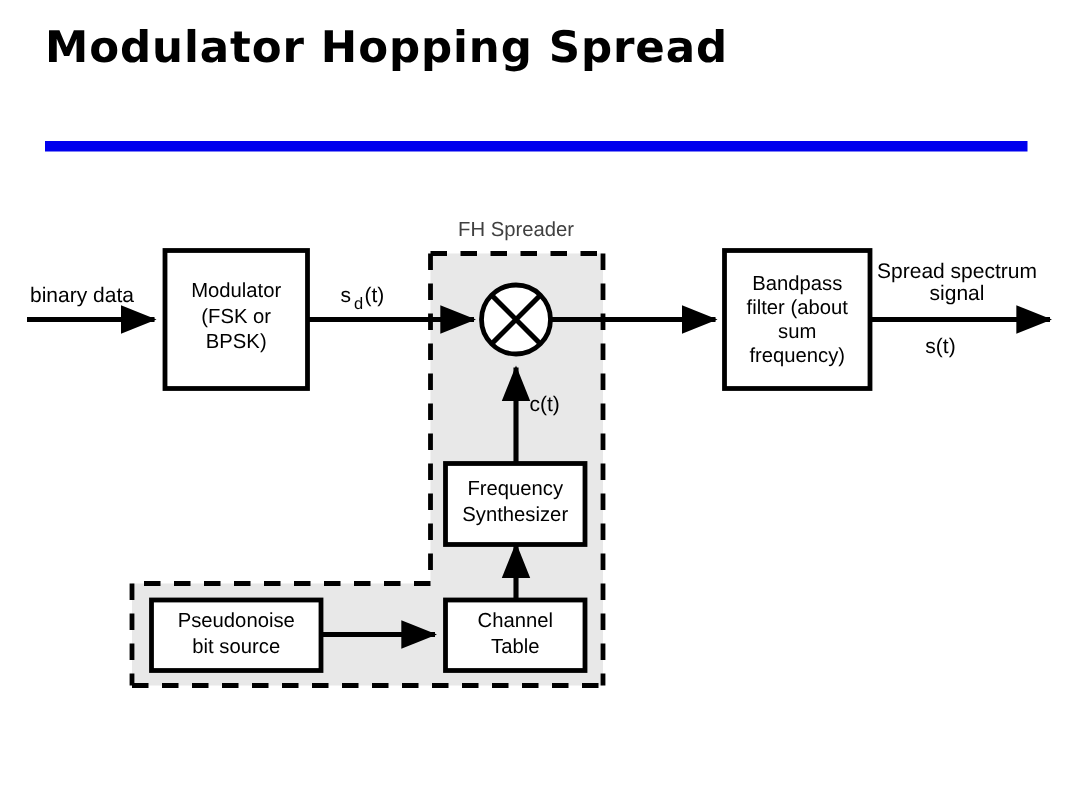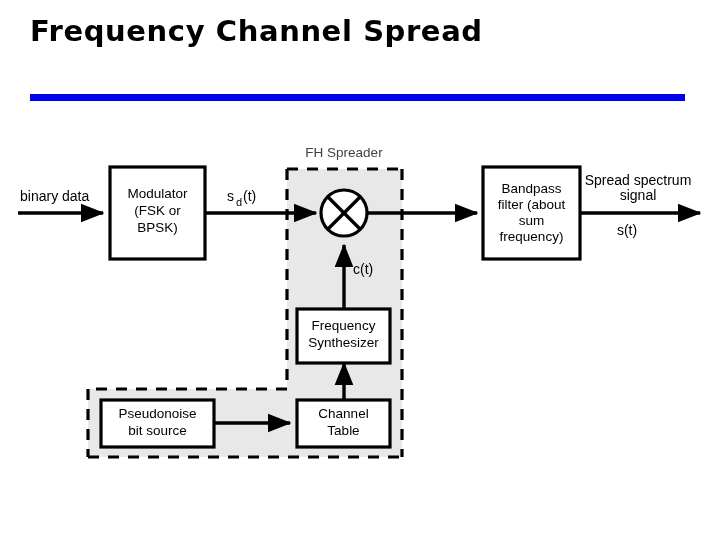--- a/index.html
+++ b/index.html
@@ -72,21 +72,21 @@
   .group-label {
     font-family: "Liberation Sans", sans-serif;
     font-size: 13.5px;
     fill: #404040;
   }
 </style>
 </head>
 <body>
 
 <div id="title-block">
-  <div class="title-line">Frequency Channel Spread</div>
+  <div class="title-line">Modulator Hopping Spread</div>
 </div>
 <div id="title-rule"></div>
 
 <div id="diagram">
 <svg width="720" height="540" viewBox="0 0 720 540" xmlns="http://www.w3.org/2000/svg">
 
   <defs>
     <marker id="arrowhead" markerWidth="7" markerHeight="7" refX="6.6" refY="3.1" orient="auto" markerUnits="strokeWidth">
       <path d="M0,0.3 L7,3.1 L0,5.9 z" fill="#000000"></path>
     </marker>

